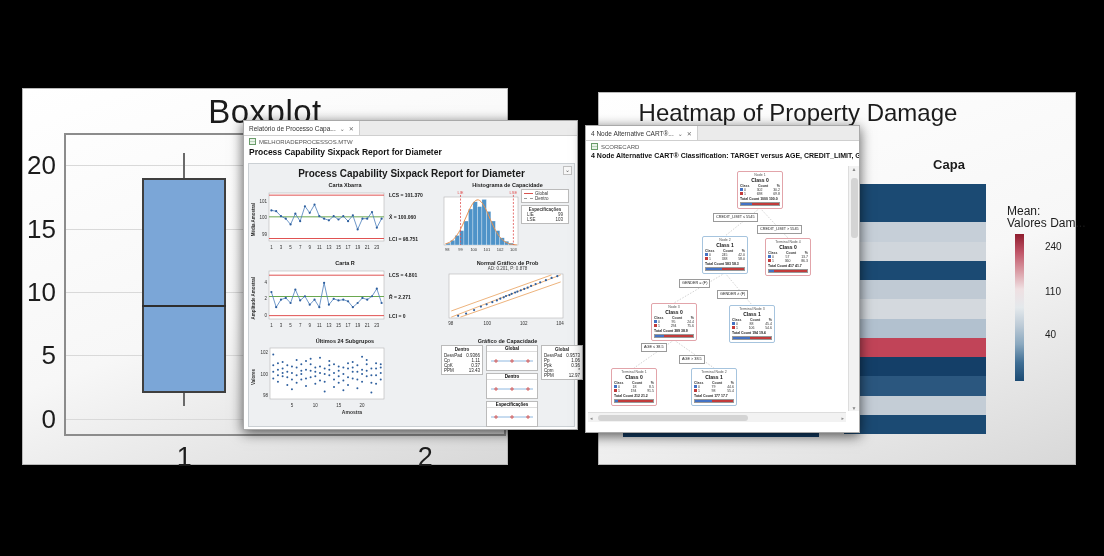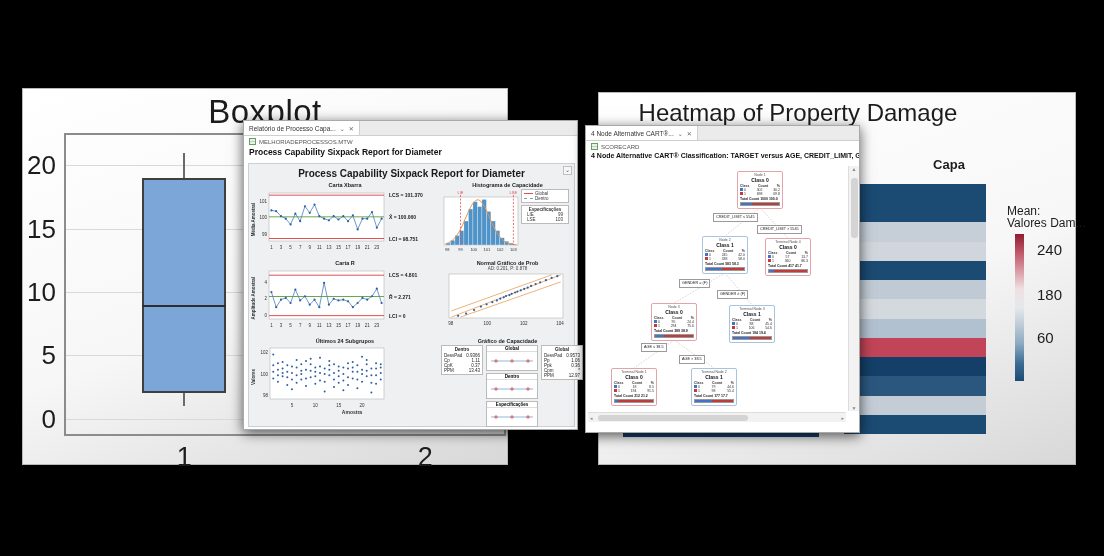--- a/index.html
+++ b/index.html
@@ -19,21 +19,21 @@
   .bp-median{position:absolute;height:2px;background:#2e2e2e}
   
   .hm-title{position:absolute;left:14px;top:6px;width:370px;text-align:center;font-size:24px;color:#1c1c1c}
   .hm-colhdr{position:absolute;left:280px;top:64px;width:140px;text-align:center;font-size:13px;font-weight:bold;color:#1c1c1c}
   .hm-col{position:absolute;left:245px;top:91px;width:142px;height:250px;display:flex;flex-direction:column}
   .hm-cell{width:100%;flex:1}
   .hm-sliver{position:absolute;left:24px;top:332px;width:196px;height:12px;background:#143f68}
   .hm-legend{position:absolute;left:408px;top:112px;width:70px}
   .hm-legtitle{font-size:12px;color:#1c1c1c;line-height:12px;white-space:nowrap}
   .hm-grad{position:absolute;left:8px;top:29px;width:9px;height:147px}
-  .hm-tick{position:absolute;left:30px;font-size:15px;color:#1c1c1c}
+  .hm-tick{position:absolute;left:38px;font-size:10px;color:#1c1c1c}
   
   .tabbar{position:relative;height:15px;background:#ebebeb;border-bottom:1px solid #cfcfcf;display:flex;align-items:stretch}
   .tab{background:#fff;border-right:1px solid #cfcfcf;display:flex;align-items:center;gap:4px;padding:0 5px;font-size:6.5px;color:#333;white-space:nowrap}
   .tabctl{color:#666;font-size:6px}
   .wsline{display:flex;align-items:center;gap:3px;padding:2px 5px 1px 5px}
   .wsicon{width:7px;height:7px;border:1px solid #6a9c6a;background:linear-gradient(#fff 0 0) , #cfe3cf;background:repeating-linear-gradient(180deg,#e9f2e9 0 2px,#b9d3b9 2px 3px)}
   .wstext{font-size:6px;color:#555;white-space:nowrap}
   .outhead{padding:1px 5px 2px 5px;font-size:8.5px;font-weight:bold;color:#111;white-space:nowrap;overflow:hidden}
   
   .sp-canvas{position:absolute;left:4px;top:42px;width:327px;height:264px;background:#eef0f2;border:1px solid #cbd0d4}
@@ -127,22 +127,22 @@
         <div class="hm-cell" style="background: rgb(196, 205, 214);"></div>
         <div class="hm-cell" style="background: rgb(27, 74, 115);"></div>
       </div>
     <div class="hm-sliver"></div>
     <div class="hm-legend">
       <div class="hm-legtitle">Mean:</div>
       <div class="hm-legtitle">Valores Dam...</div>
       <div class="hm-grad" id="hm-grad" style="background: linear-gradient(rgb(143, 29, 46), rgb(192, 85, 104), rgb(217, 154, 163), rgb(239, 224, 226), rgb(228, 233, 236), rgb(188, 202, 214), rgb(138, 168, 191), rgb(63, 110, 148), rgb(27, 74, 115));"></div>
       <div id="hm-ticks">
           <div class="hm-tick" style="top: 35.76px;">240</div>
-          <div class="hm-tick" style="top: 81.33px;">180</div>
-          <div class="hm-tick" style="top: 123.96px;">60</div>
+          <div class="hm-tick" style="top: 81.33px;">110</div>
+          <div class="hm-tick" style="top: 123.96px;">40</div>
         </div>
     </div>
   </section>
 
   <section class="window" style="left:243px;top:120px;width:335px;height:310px;">
     <div class="tabbar">
       <div class="tab">
         <span>Relatório de Processo Capa...</span>
         <span class="tabctl">⌄</span>
         <span class="tabctl">✕</span>

